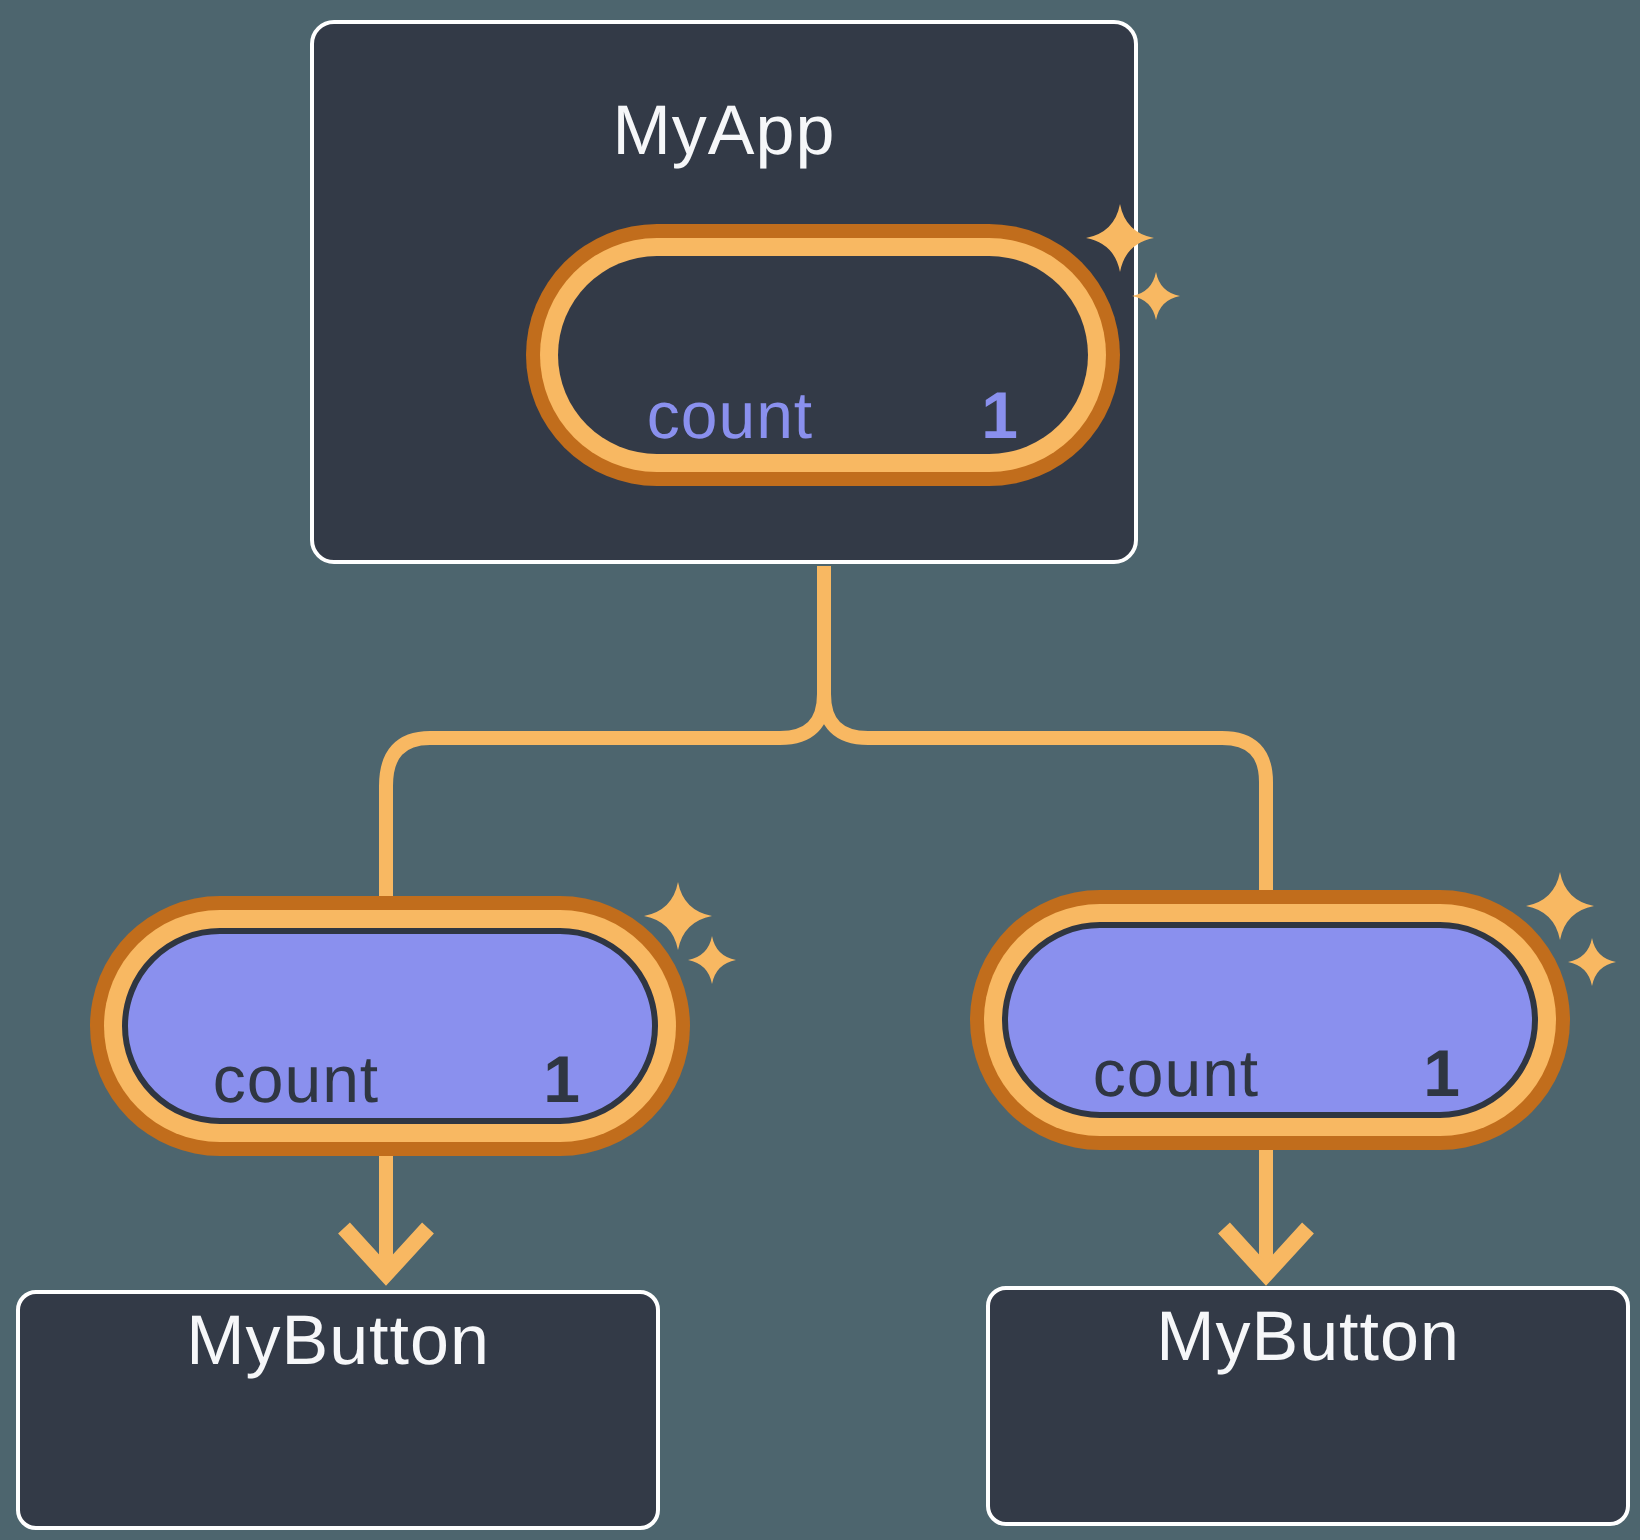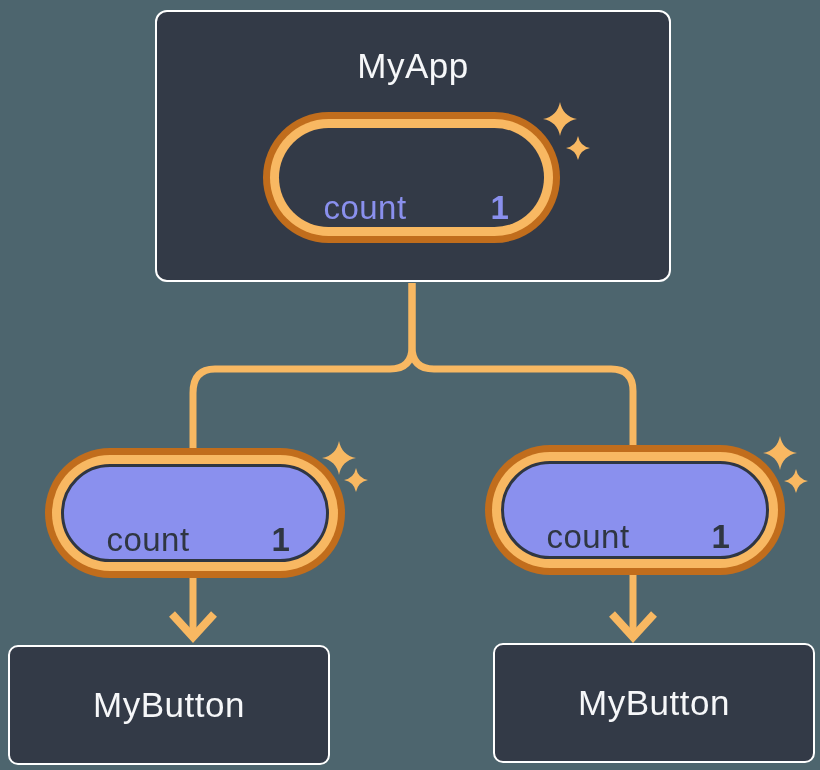--- a/index.html
+++ b/index.html
@@ -32,30 +32,29 @@
   }
   .component-card {
     position: absolute;
     box-sizing: border-box;
     background: var(--card, #333A47);
     border: 2px solid var(--card-border, #FFFFFF);
     z-index: 2;
   }
   .card-root {
     left: 155px; top: 10px;
-    width: 516px; height: 272px;
+    width: 414px; height: 272px;
     border-radius: 12px;
     display: flex;
     flex-direction: column;
     align-items: center;
   }
   .card-btn {
     border-radius: 10px;
     display: flex;
-    align-items: center;
     justify-content: center;
   }
   .card-btn-left  { left: 8px;   top: 645px; width: 322px; height: 120px; }
   .card-btn-right { left: 493px; top: 643px; width: 322px; height: 120px; }
   .component-title {
     color: var(--text-light, #F6F7F9);
     font-size: 35px;
     font-weight: 500;
     letter-spacing: 0.5px;
     text-align: center;

